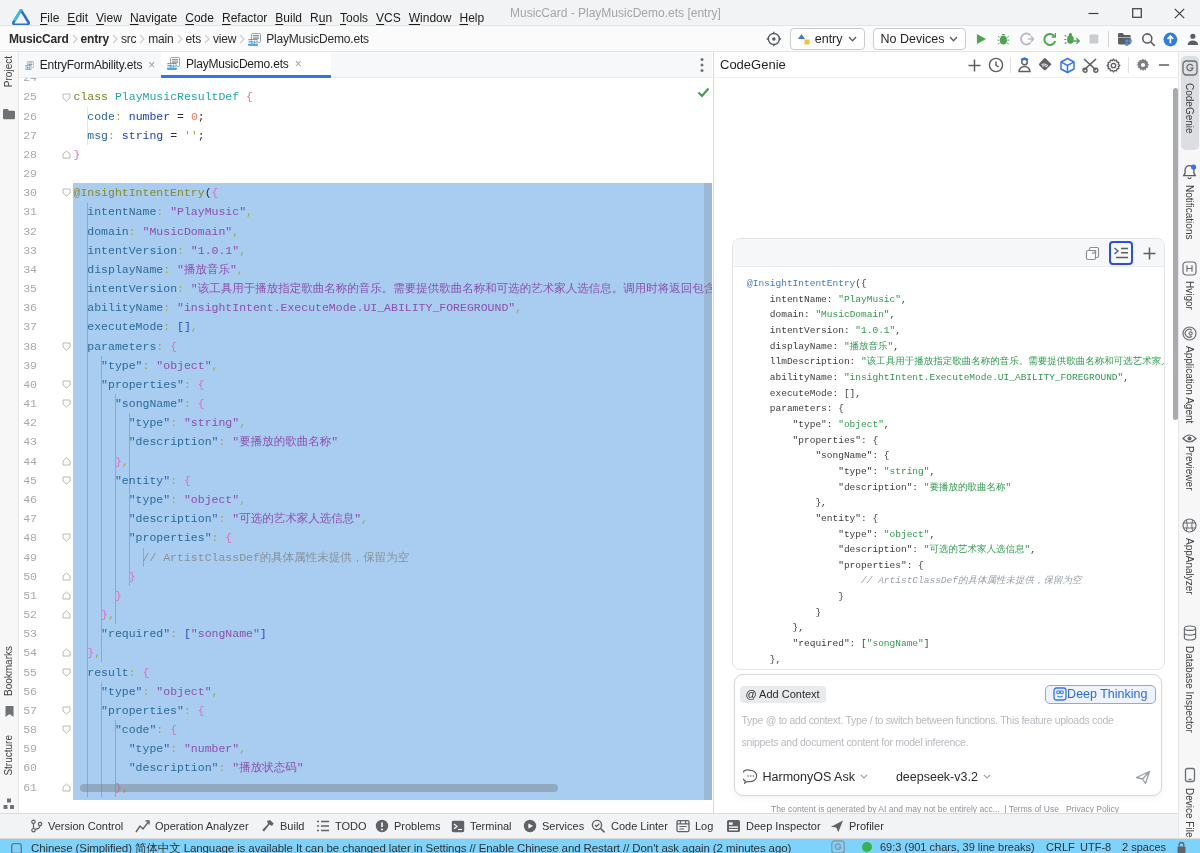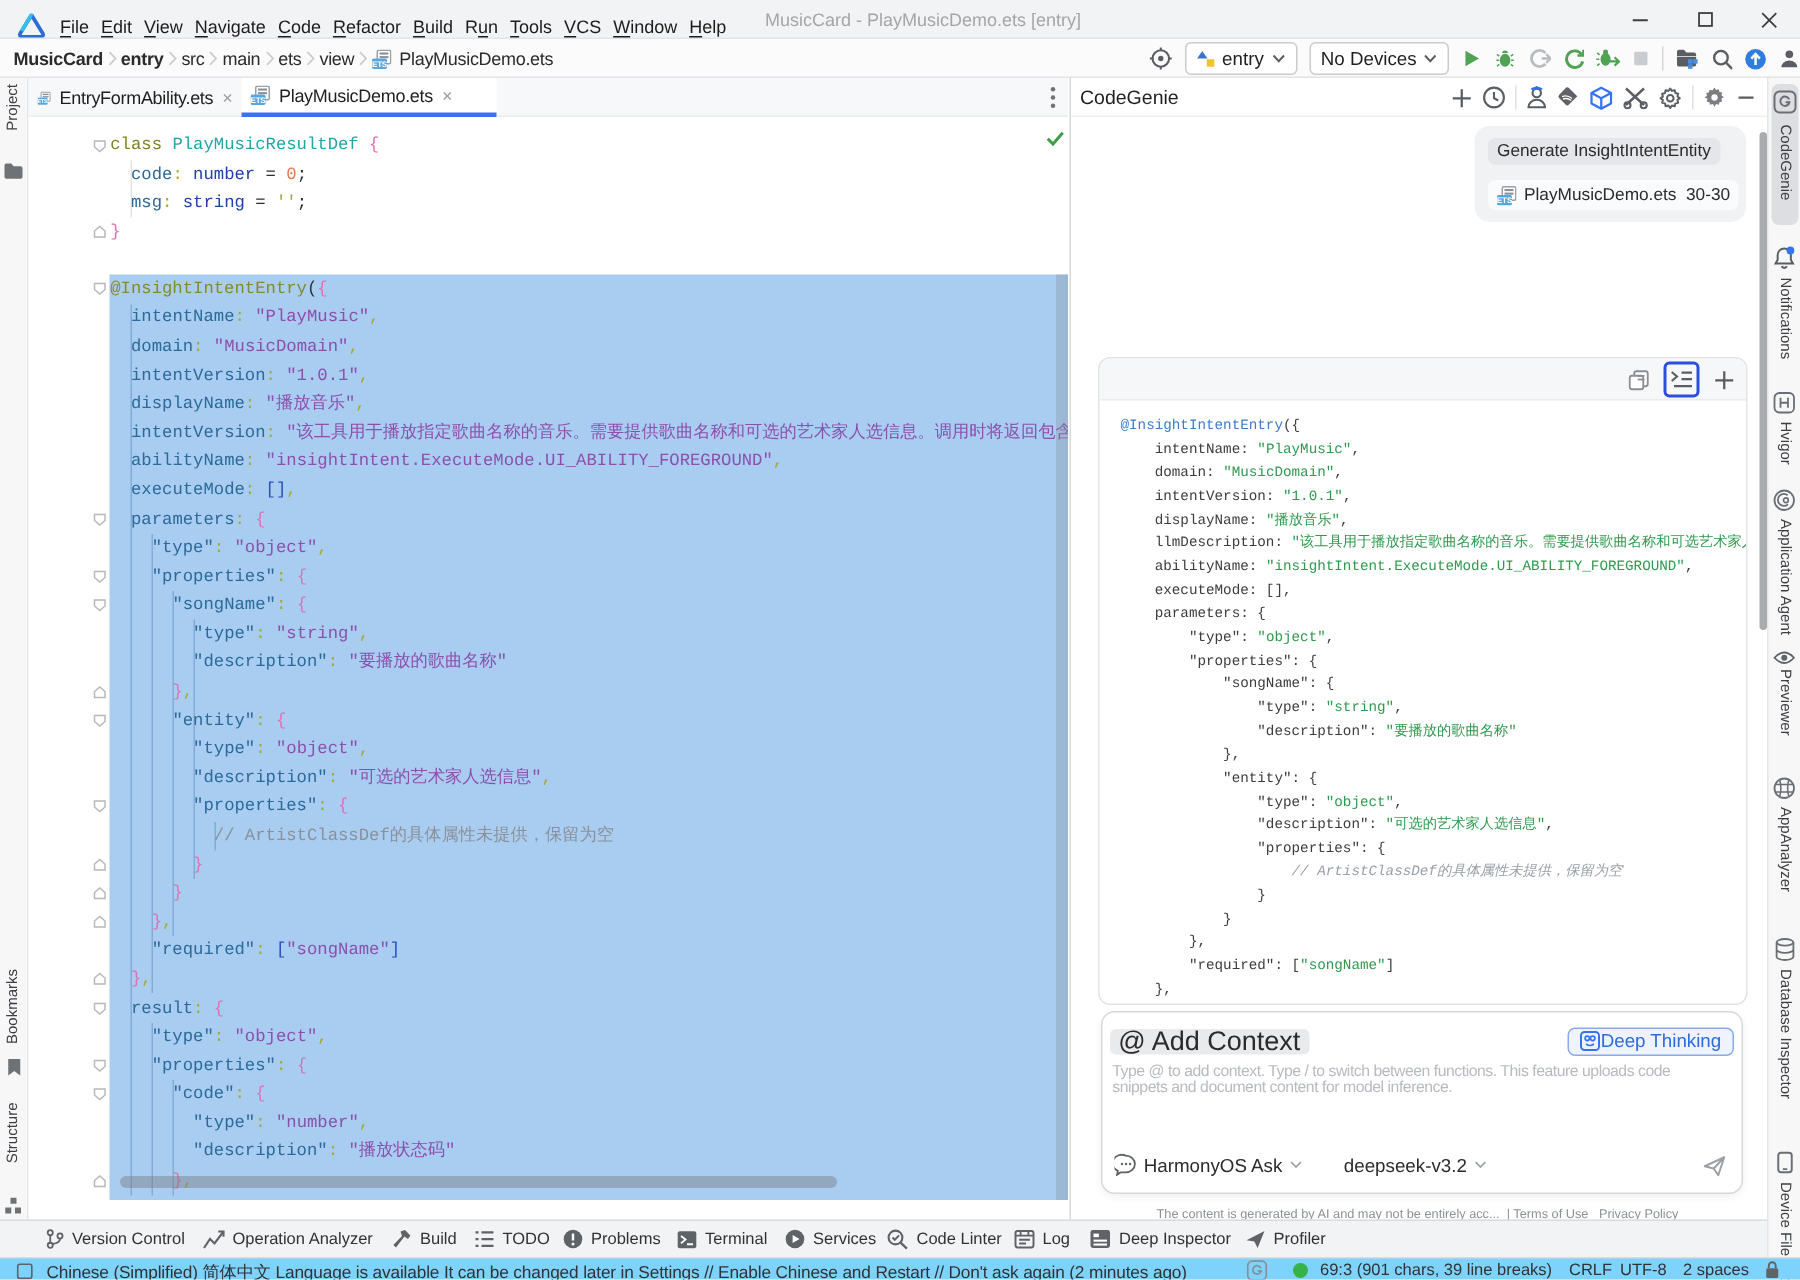--- a/index.html
+++ b/index.html
@@ -48,23 +48,23 @@
 .chip1{position:absolute;left:9px;top:8px;height:18px;background:#e4e6e9;border-radius:5px;display:flex;align-items:center;padding:0 6px;font-size:11.5px;color:#2b2b2b;white-space:nowrap}
 .chip2{position:absolute;left:9px;top:36px;height:20px;background:#fafbfc;border-radius:5px;display:flex;align-items:center;padding:0 6px;font-size:11.5px;color:#2b2b2b;white-space:nowrap}
 #aitext{position:absolute;left:17px;top:146px;width:436px;font-size:12.5px;line-height:19px;color:#33353a}
 #card{position:absolute;left:18px;top:186px;width:433px;height:432px;border:1px solid #e3e4e6;border-radius:8px;background:#fff;overflow:hidden}
 #cardhead{position:absolute;left:0;top:0;width:100%;height:28px;background:#f6f7f8;border-bottom:1px solid #ececee}
 #chatcode{position:absolute;left:14px;top:37px;font:9.5px "Liberation Mono",monospace;line-height:15.65px;white-space:pre;color:#3c3c3c;width:417px;overflow:hidden}
 #chatcode .b{color:#3d7cc9}
 #chatcode .g{color:#2f9a4e}
 #chatcode .cm{color:#9aa0a8;font-style:italic}
 #inputbox{position:absolute;left:19.5px;top:621.5px;width:428px;height:122px;background:#fff;border:1px solid #d7d8da;border-radius:9px;box-shadow:0 2px 6px rgba(0,0,0,0.06)}
-.ctxchip{position:absolute;left:5px;top:11px;height:17px;background:#e9eaec;border-radius:4px;display:flex;align-items:center;padding:0 6px;font-size:18px;color:#2b2b2b}
+.ctxchip{position:absolute;left:5px;top:11px;height:17px;background:#e9eaec;border-radius:4px;display:flex;align-items:center;padding:0 6px;font-size:11px;color:#2b2b2b}
 .deepchip{position:absolute;right:5px;top:10px;height:19px;border:1px solid #88a9ee;background:#eef3fe;border-radius:5px;display:flex;align-items:center;gap:0;padding:0 7px;font-size:12.5px;color:#2e6bdf}
-#placeholder{position:absolute;left:7px;top:34px;width:440px;font-size:10.5px;letter-spacing:-0.3px;line-height:11px;color:#b7babf}
+#placeholder{position:absolute;left:7px;top:34px;width:440px;font-size:10.5px;letter-spacing:-0.3px;line-height:22px;color:#b7babf}
 #modelrow{position:absolute;left:8px;bottom:10px;width:408px;display:flex;align-items:center;font-size:12.5px;color:#2b2b2b}
 #disclaimer{position:absolute;left:5px;top:752px;width:452px;text-align:center;font-size:8.5px;color:#8c9097;white-space:nowrap}
 
 #btoolbar{position:absolute;left:0;top:813px;width:1178px;height:25px;background:#f2f3f4;border-top:1px solid #dadbdc}
 .bitem{position:absolute;top:0;height:24px;display:flex;align-items:center;gap:5px;font-size:11px;color:#303234}
 #statusbar{position:absolute;left:0;top:838px;width:1200px;height:25px;background:#7dd3fc;border-top:1px solid #dadbdc;font-size:11px;color:#303234}
 .combo{white-space:nowrap;height:22px;background:#fff;border:1px solid #c9cbce;border-radius:4px;display:flex;align-items:center;padding:0 7px;font-size:12.5px;color:#1f1f1f}
 </style></head>
 <body>
 <div id="root">
@@ -260,20 +260,58 @@
   <div id="sel"></div>
   <div class="abs" style="left:68.3px;top:28.7px;width:1px;height:38.2px;background:rgba(0,0,0,0.10)"></div>
 <div class="abs" style="left:68.3px;top:124.5px;width:1px;height:594.1px;background:rgba(64,110,170,0.35)"></div>
 <div class="abs" style="left:82.1px;top:277.9px;width:1px;height:306.6px;background:rgba(64,110,170,0.35)"></div>
 <div class="abs" style="left:82.1px;top:603.8px;width:1px;height:114.9px;background:rgba(64,110,170,0.35)"></div>
 <div class="abs" style="left:95.9px;top:316.2px;width:1px;height:229.9px;background:rgba(64,110,170,0.35)"></div>
 <div class="abs" style="left:95.9px;top:642.1px;width:1px;height:76.5px;background:rgba(64,110,170,0.35)"></div>
 <div class="abs" style="left:109.7px;top:335.4px;width:1px;height:172.4px;background:rgba(64,110,170,0.35)"></div>
 <div class="abs" style="left:123.5px;top:469.6px;width:1px;height:19.0px;background:rgba(64,110,170,0.35)"></div>
 
+  <div id="gutter">24
+25
+26
+27
+28
+29
+30
+31
+32
+33
+34
+35
+36
+37
+38
+39
+40
+41
+42
+43
+44
+45
+46
+47
+48
+49
+50
+51
+52
+53
+54
+55
+56
+57
+58
+59
+60
+61</div>
   <div id="code">
 <span class="k">class</span> <span class="cls">PlayMusicResultDef</span> <span class="br">{</span>
   <span class="f">code</span><span class="p">:</span> <span class="t">number</span> <span class="d">=</span> <span class="n">0</span><span class="d">;</span>
   <span class="f">msg</span><span class="p">:</span> <span class="t">string</span> <span class="d">=</span> <span class="p">''</span><span class="d">;</span>
 <span class="br">}</span>
 
 <span class="an">@InsightIntentEntry</span><span class="d">(</span><span class="br">{</span>
   <span class="f">intentName</span><span class="p">:</span> <span class="s">"PlayMusic"</span><span class="p">,</span>
   <span class="f">domain</span><span class="p">:</span> <span class="s">"MusicDomain"</span><span class="p">,</span>
   <span class="f">intentVersion</span><span class="p">:</span> <span class="s">"1.0.1"</span><span class="p">,</span>
@@ -402,33 +440,20 @@
           </svg>
           <span style="width:1px;height:16px;background:#e0e1e3"></span>
           <svg width="16" height="16" viewBox="0 0 16 16" style="">
             <path d="M8 1.4 l1 1.6 1.9-.5.4 1.8 1.8.4-.5 1.9 1.6 1.1-1.6 1.1.5 1.9-1.8.4-.4 1.8-1.9-.5-1 1.7-1.1-1.7-1.9.5-.4-1.8-1.8-.4.5-1.9L1.4 8 3 6.9l-.5-1.9 1.8-.4.4-1.8 1.9.5z" fill="#7a7e83"></path>
             <circle cx="8" cy="8" r="2.1" fill="#fff"></circle>
           </svg>
           <svg width="14" height="14" viewBox="0 0 14 14" style="">
             <path d="M2 7 H12" stroke="#5a5d63" stroke-width="1.5"></path>
           </svg>
     </div>
-  </div>
-  <div class="bubble">
-    <div class="chip1">Generate InsightIntentEntity</div>
-    <div class="chip2">
-          <svg width="13" height="13" viewBox="0 0 13 13" style="">
-            <rect x="3.5" y="0.5" width="9" height="9" rx="1" fill="#fff" stroke="#9aa0a6"></rect>
-            <rect x="5" y="2" width="6" height="1.4" fill="#8a9097"></rect>
-            <rect x="5" y="4.4" width="6" height="1.4" fill="#8a9097"></rect>
-            <rect x="0" y="6" width="10" height="7" rx="1.2" fill="#58a6dd"></rect>
-            <text x="5" y="11.4" font-size="5.4" font-family="Liberation Sans" font-weight="bold" fill="#fff" text-anchor="middle">ETS</text>
-          </svg>
-          <span style="margin-left:5px">PlayMusicDemo.ets&nbsp;&nbsp;30-30</span>
-        </div>
   </div>
   <div id="card">
     <div id="cardhead">
       <div style="position:absolute;right:7px;top:0;height:28px;display:flex;align-items:center;gap:9px">
         <svg width="15" height="15" viewBox="0 0 15 15" style="">
               <rect x="4.5" y="1.5" width="9" height="10" rx="1.5" fill="#fff" stroke="#8a8f94" stroke-width="1.2"></rect>
               <rect x="1.5" y="4.5" width="9" height="9" rx="1.5" fill="#fff" stroke="#8a8f94" stroke-width="1.2"></rect>
               <rect x="6.8" y="4" width="4.5" height="1.2" fill="#8a8f94"></rect>
               <rect x="6.8" y="6.4" width="4.5" height="1.2" fill="#8a8f94"></rect>
             </svg>

